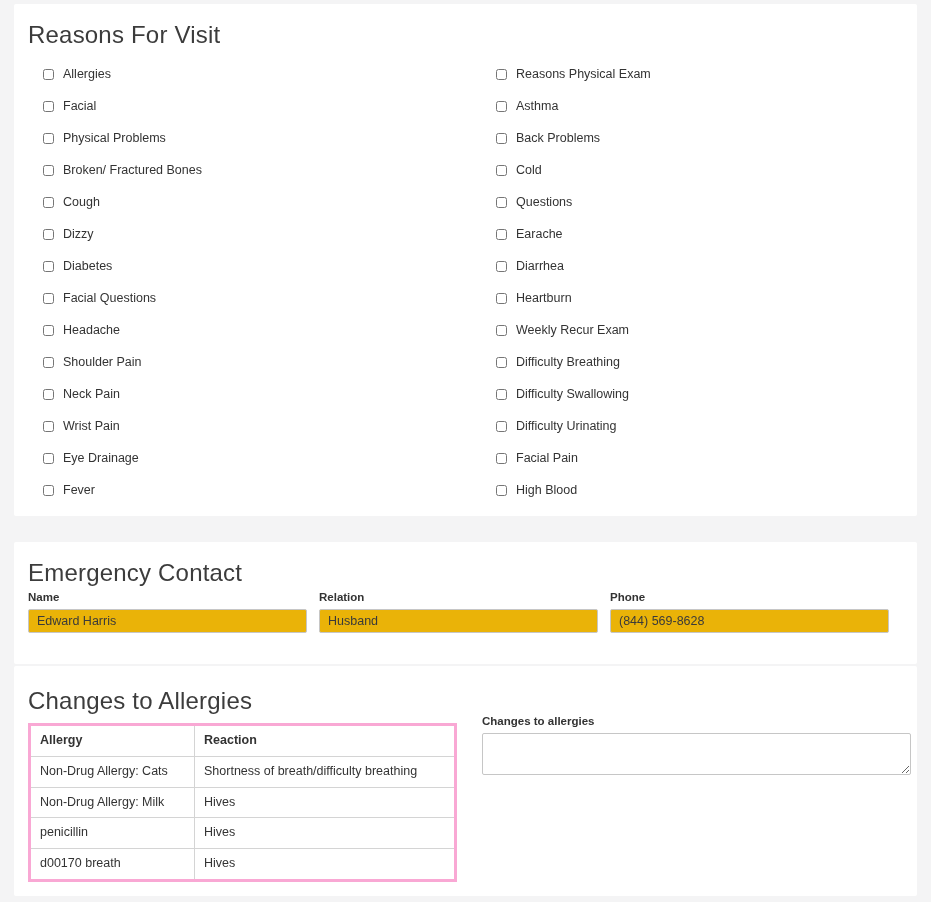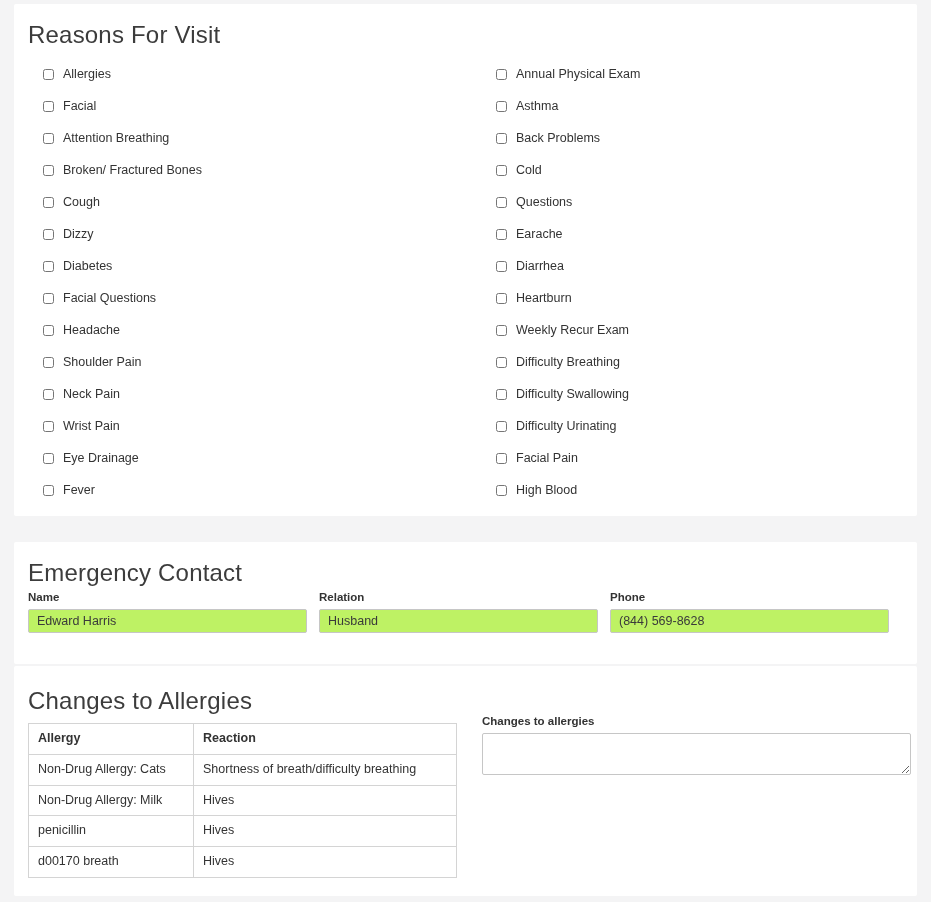--- a/index.html
+++ b/index.html
@@ -91,35 +91,35 @@
     color: #333333;
     margin-bottom: 5px;
     line-height: 1;
   }
   .text-input {
     display: block;
     width: 279px;
     height: 24px;
     border: 1px solid #c6c6c6;
     border-radius: 2px;
-    background: #bef264;
+    background: #eab308;
     font-family: "Liberation Sans", sans-serif;
     font-size: 12.5px;
     color: #3a3a3a;
     padding: 0 8px;
     outline: none;
   }
 
   
   .allergy-table {
     position: absolute;
     top: 57px; left: 14px;
     width: 429px;
     border-collapse: collapse;
-    border: 1px solid #f9a8d4;
+    border: 3px solid #f9a8d4;
   }
   .allergy-table th,
   .allergy-table td {
     border: 1px solid #d4d4d4;
     text-align: left;
     font-size: 12.5px;
     color: #333333;
     padding: 8px 9px;
     height: 29px;
     line-height: 1.1;
@@ -160,21 +160,21 @@
         <div class="check-row">
           <input type="checkbox" class="cb" style="">
           <span class="cb-label">Allergies</span>
         </div>
         <div class="check-row">
           <input type="checkbox" class="cb" style="">
           <span class="cb-label">Facial</span>
         </div>
         <div class="check-row">
           <input type="checkbox" class="cb" style="">
-          <span class="cb-label">Attention Breathing</span>
+          <span class="cb-label">Physical Problems</span>
         </div>
         <div class="check-row">
           <input type="checkbox" class="cb" style="">
           <span class="cb-label">Broken/ Fractured Bones</span>
         </div>
         <div class="check-row">
           <input type="checkbox" class="cb" style="">
           <span class="cb-label">Cough</span>
         </div>
         <div class="check-row">
@@ -208,21 +208,21 @@
         <div class="check-row">
           <input type="checkbox" class="cb" style="">
           <span class="cb-label">Eye Drainage</span>
         </div>
         <div class="check-row">
           <input type="checkbox" class="cb" style="">
           <span class="cb-label">Fever</span>
         </div>
         <div class="check-row">
           <input type="checkbox" class="cb" style="">
-          <span class="cb-label">Annual Physical Exam</span>
+          <span class="cb-label">Reasons Physical Exam</span>
         </div>
         <div class="check-row">
           <input type="checkbox" class="cb" style="">
           <span class="cb-label">Asthma</span>
         </div>
         <div class="check-row">
           <input type="checkbox" class="cb" style="">
           <span class="cb-label">Back Problems</span>
         </div>
         <div class="check-row">

